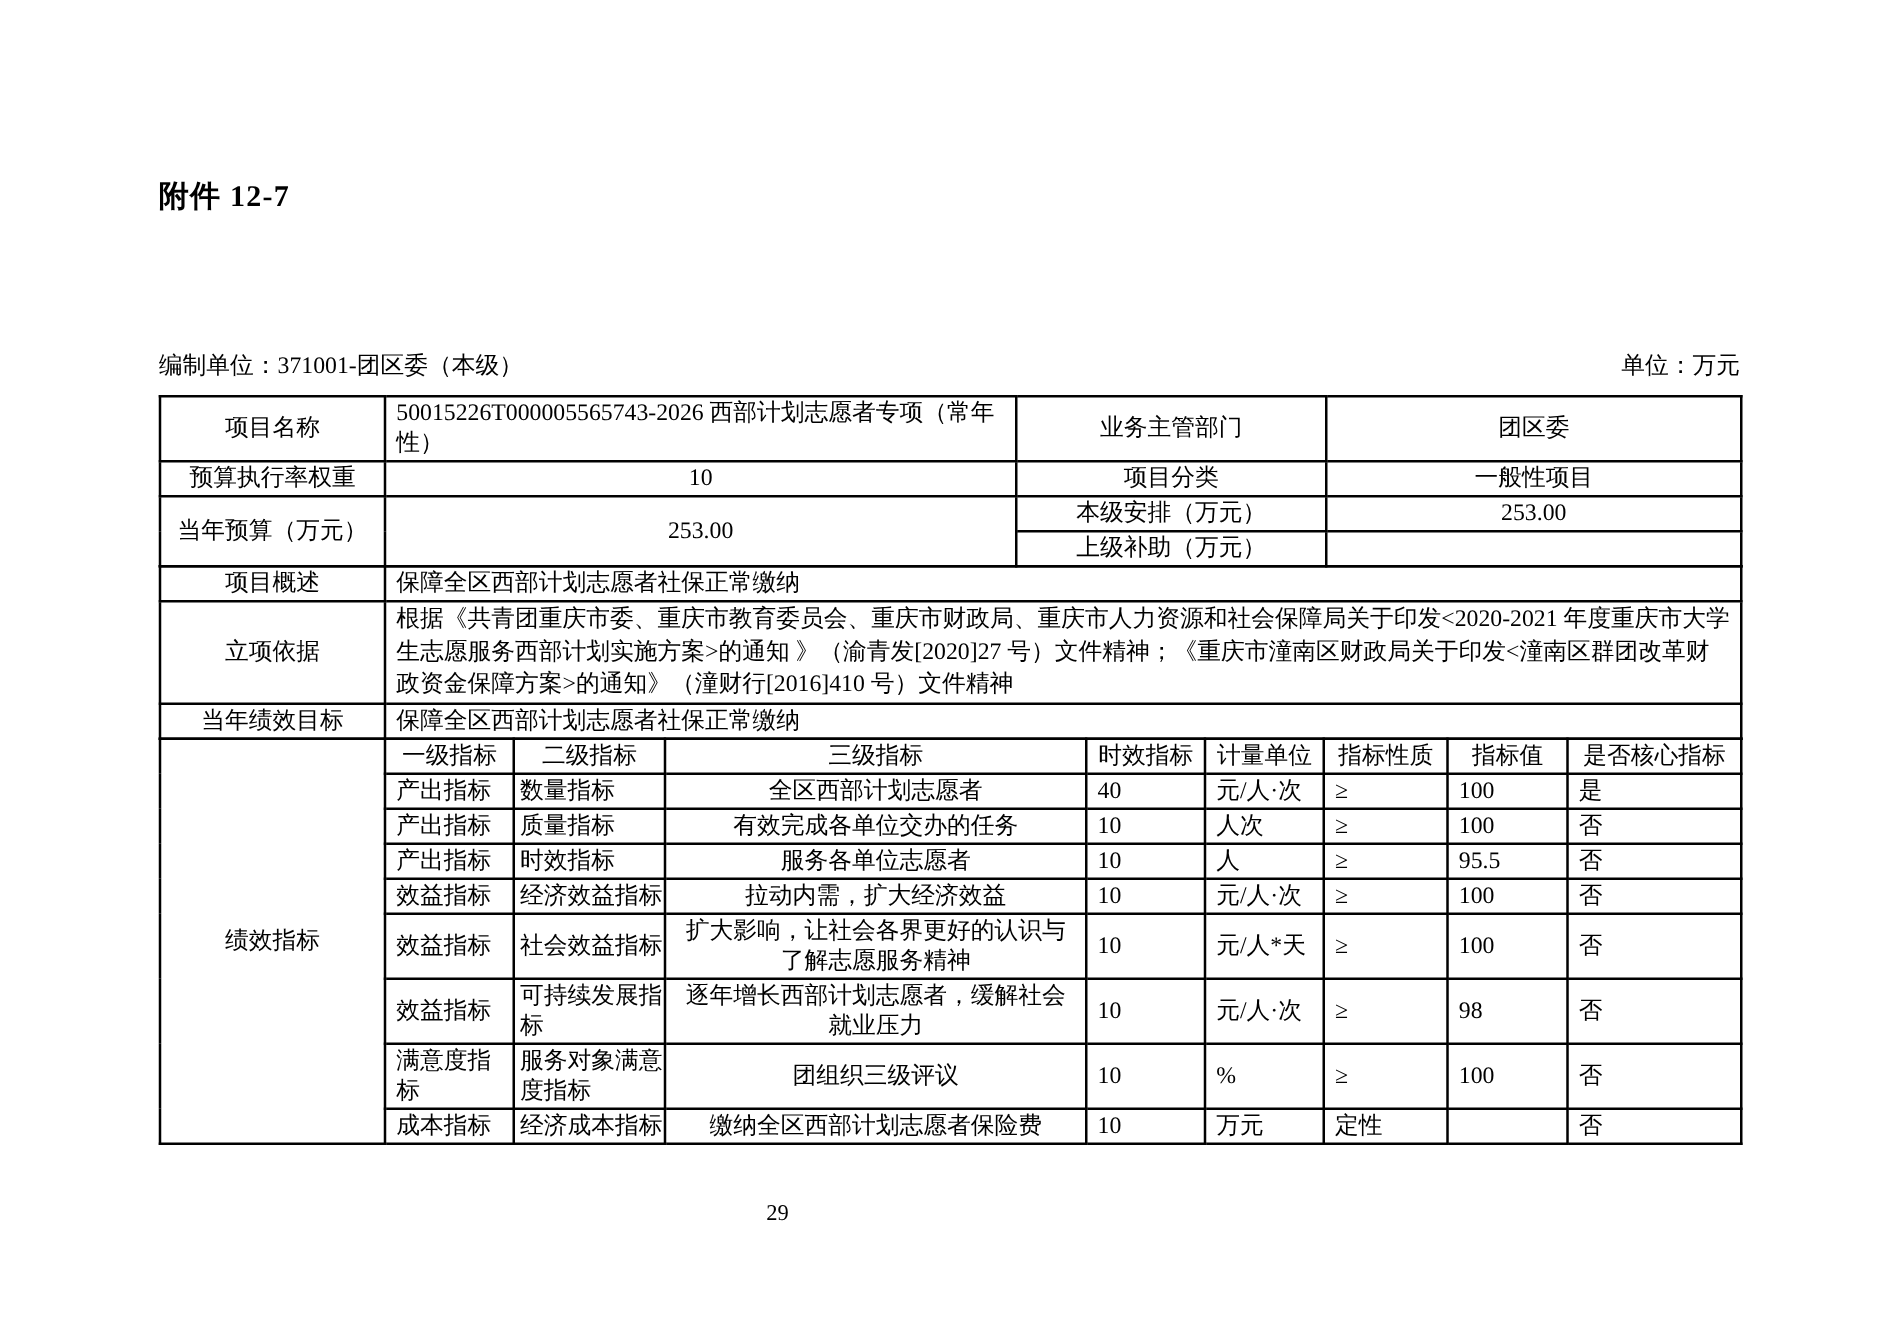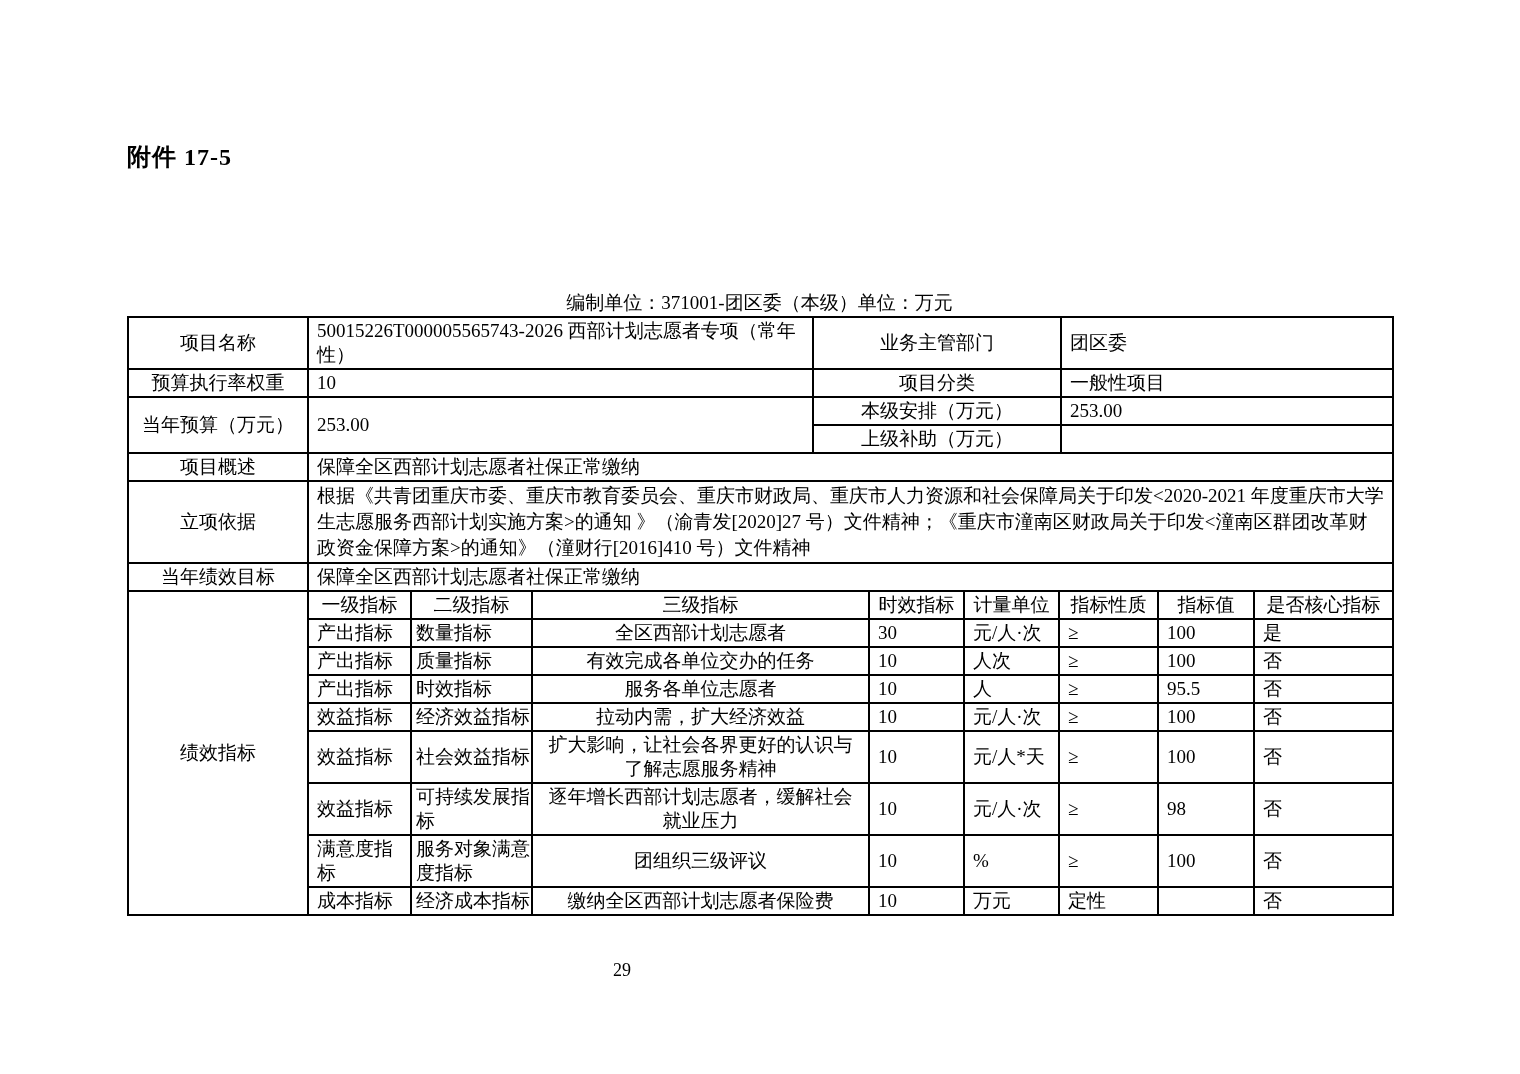--- a/index.html
+++ b/index.html
@@ -1,39 +1,39 @@
 <!DOCTYPE html>
 <html><head>
 <meta charset="utf-8">
 <style>
   html,body{margin:0;padding:0;background:#ffffff;}
   body{width:1520px;height:1074px;font-family:"Liberation Serif","DejaVu Serif",serif;color:#000;}
   .page{position:relative;width:1520px;height:1074px;background:#fff;overflow:hidden;}
   .attachment{position:absolute;left:127px;top:141px;font-size:24px;font-weight:bold;letter-spacing:1px;}
   .doc-title{position:absolute;left:127px;top:240px;width:1265px;text-align:center;font-size:36px;font-weight:bold;letter-spacing:1px;}
-  .prep-line{position:absolute;left:127px;top:292px;width:1265px;display:flex;justify-content:center;font-size:19px;line-height:22px;}
+  .prep-line{position:absolute;left:127px;top:282px;width:1265px;display:flex;justify-content:space-between;font-size:19px;line-height:22px;}
   .tables{position:absolute;left:127px;top:316px;width:1474px;}
   table{border-collapse:collapse;table-layout:fixed;width:1265px;}
   .tB,.tC{margin-top:-2px;}
   td{border:2px solid #000;font-size:19px;line-height:24px;padding:1px 8px;vertical-align:middle;overflow:hidden;word-break:break-all;}
   td.lab{text-align:center;padding:1px 2px;}
-  td.ctr{}
+  td.ctr{text-align:center;}
   td.val{text-align:left;}
   .tC td.c1{padding:1px 10px 1px 8px;}
   .tC td.c2{padding:1px 0 1px 4px;}
   .tC td.c3{padding:1px 8px;text-align:center;}
   .tC td.hd{text-align:center;padding:1px 2px;}
   .pageno{position:absolute;left:0;top:960px;width:1244px;text-align:center;font-size:18px;}
 </style>
 </head>
 <body>
 
 <div class="page">
 
-  <div class="attachment">附件 17-5</div>
+  <div class="attachment">附件 12-7</div>
 
 
   <div class="prep-line">
     <span>编制单位：371001-团区委（本级）</span>
     <span>单位：万元</span>
   </div>
 
   <div class="tables">
 
     <table class="tA">
@@ -111,21 +111,21 @@
         <td class="hd">时效指标</td>
         <td class="hd">计量单位</td>
         <td class="hd">指标性质</td>
         <td class="hd">指标值</td>
         <td class="hd">是否核心指标</td>
       </tr>
       <tr>
         <td class="c1" style="height:23px">产出指标</td>
         <td class="c2">数量指标</td>
         <td class="c3">全区西部计划志愿者</td>
-        <td class="c1">30</td>
+        <td class="c1">40</td>
         <td class="c1">元/人·次</td>
         <td class="c1">≥</td>
         <td class="c1">100</td>
         <td class="c1">是</td>
       </tr>
       <tr>
         <td class="c1" style="height:23px">产出指标</td>
         <td class="c2">质量指标</td>
         <td class="c3">有效完成各单位交办的任务</td>
         <td class="c1">10</td>

